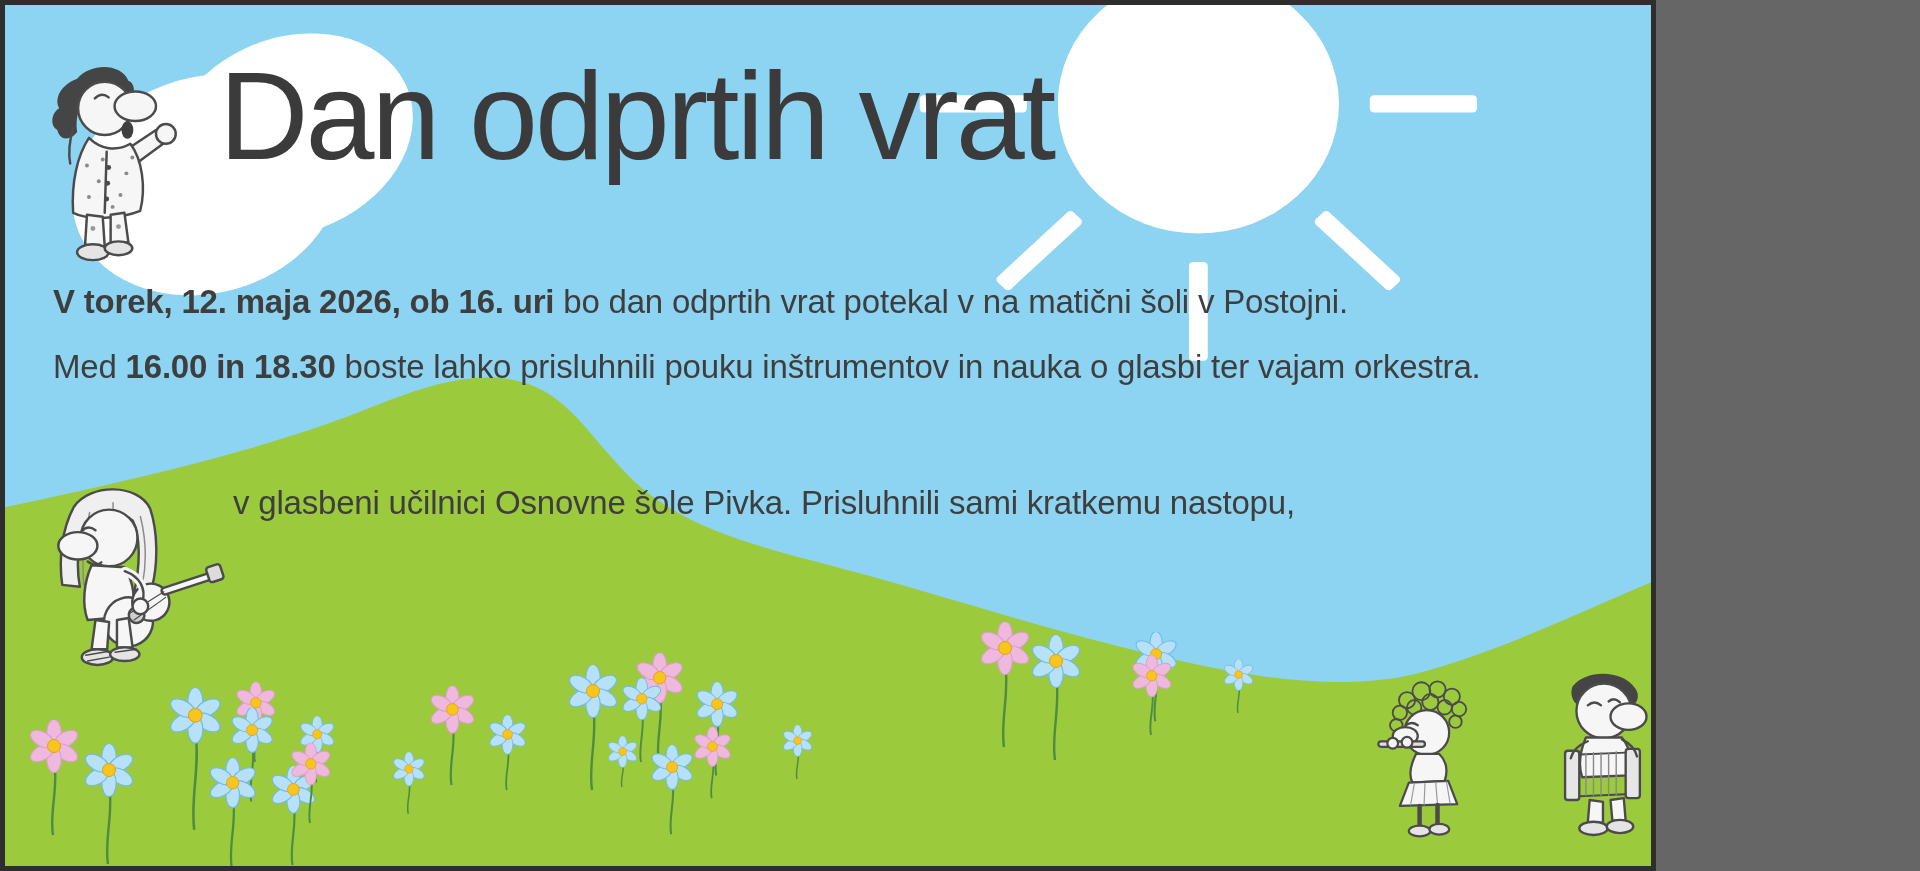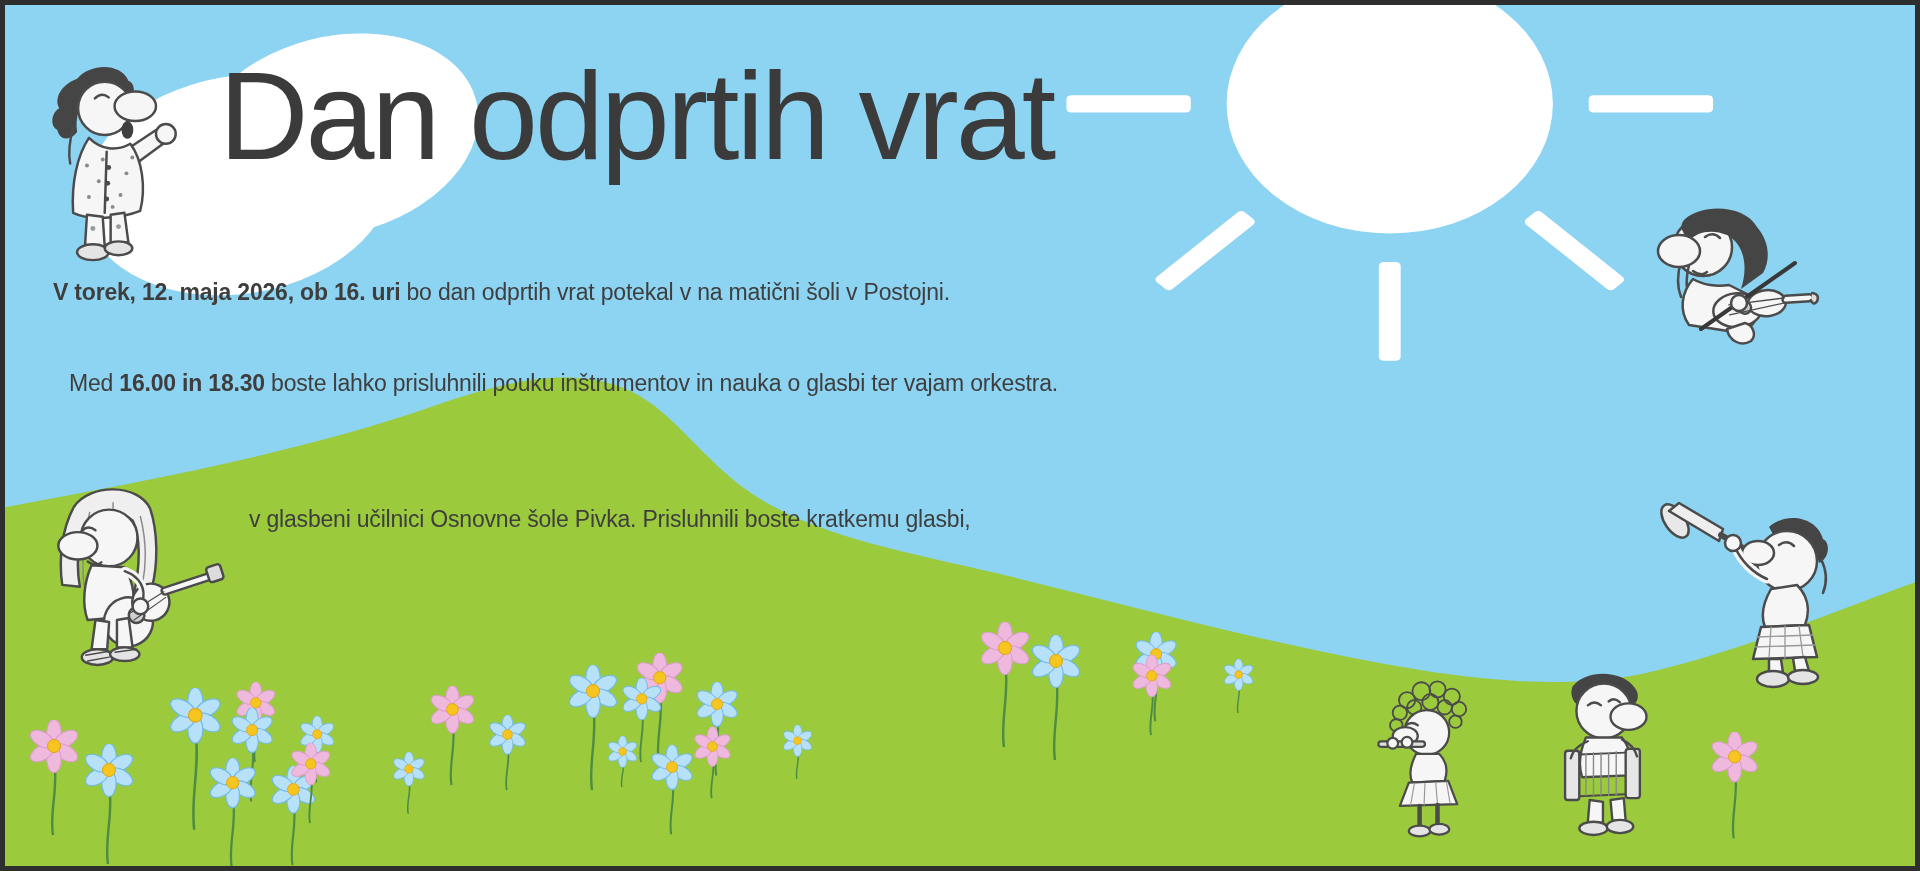--- a/index.html
+++ b/index.html
@@ -1,32 +1,32 @@
 <!DOCTYPE html>
 <html style="--sky: #8DD3F2; --grass: #9BCA3C; --sun: #FFFFFF; --cloud: #FFFFFF; --title: #3B3B3B; --text: #3E3E3E; --border: #2E2E2E;"><head>
 <meta charset="utf-8">
 <style>
   html,body{margin:0;padding:0;background:#666;}
   .poster{
-    position:relative;width:1920px;height:871px;overflow:hidden;
+    position:relative;width:1656px;height:871px;overflow:hidden;
     box-sizing:border-box;border:5px solid var(--border,#2e2e2e);
     background:var(--sky,#8dd3f2);
     font-family:"Liberation Sans", sans-serif;color:var(--text,#3e3e3e);
   }
   .bg{position:absolute;left:0;top:0;width:100%;height:100%;z-index:0;}
   .cloud{fill:var(--cloud,#ffffff);}
   .sun-fill{fill:var(--sun,#ffffff);}
   .hill{fill:var(--grass,#9bca3c);}
   .title{
     position:absolute;left:214px;top:40px;margin:0;z-index:2;
     font-size:124px;font-weight:400;letter-spacing:-3px;white-space:nowrap;
     color:var(--title,#3b3b3b);
   }
-  .para{position:absolute;z-index:2;font-size:23px;line-height:48px;letter-spacing:-0.2px;white-space:nowrap;}
-  .para p{margin:16px;}
+  .para{position:absolute;z-index:2;font-size:33px;line-height:48px;letter-spacing:-0.2px;white-space:nowrap;}
+  .para p{margin:0;}
   .para b{font-weight:700;}
   #p1{left:48px;top:240px;}
   #p2{left:48px;top:338px;}
   #p3{left:228px;top:474px;}
   .char{position:absolute;z-index:3;}
   .char svg{display:block;width:100%;height:100%;}
   .ink{stroke:#4b4b4b;stroke-width:2.5;stroke-linecap:round;stroke-linejoin:round;fill:#f6f6f6;}
   .hairfill{fill:#454545;stroke:none;}
   #flowers-layer svg{position:absolute;z-index:4;}
 </style>
@@ -60,21 +60,21 @@
 
   <h1 class="title">Dan odprtih vrat</h1>
 
   <p class="para" id="p1"><b>V torek, 12. maja 2026, ob 16. uri</b><span> bo dan odprtih vrat potekal v na matični šoli v Postojni.</span></p>
 
   <div class="para" id="p2">
     <p><span>Med </span><b>16.00 in 18.30</b><span> boste lahko prisluhnili pouku inštrumentov in nauka o glasbi ter vajam orkestra.</span></p>
   </div>
 
   <div class="para" id="p3">
-    <p><span>v glasbeni učilnici Osnovne šole Pivka. Prisluhnili boste kratkemu glasbi,</span></p>
+    <p><span>v glasbeni učilnici Osnovne šole Pivka. Prisluhnili sami kratkemu nastopu,</span></p>
   </div>
 
   <div class="char" style="left:36px;top:52px;width:158px;height:212px">
     <svg viewBox="0 0 155 215">
       <g class="ink">
         <path class="hairfill" d="M34,22 C48,6 78,6 86,24 C92,26 94,36 88,42 L80,48 C76,34 56,30 44,40 C36,48 32,62 34,76 C26,86 16,84 14,74 C6,70 8,56 16,52 C10,42 18,28 34,22 Z"></path>
         <path d="M30,72 C26,86 25,98 27,108" fill="none"></path>
         <circle cx="62" cy="52" r="27"></circle>
         <ellipse cx="93" cy="50" rx="21" ry="15"></ellipse>
         <path d="M52,42 q7,-7 14,-1" fill="none"></path>

